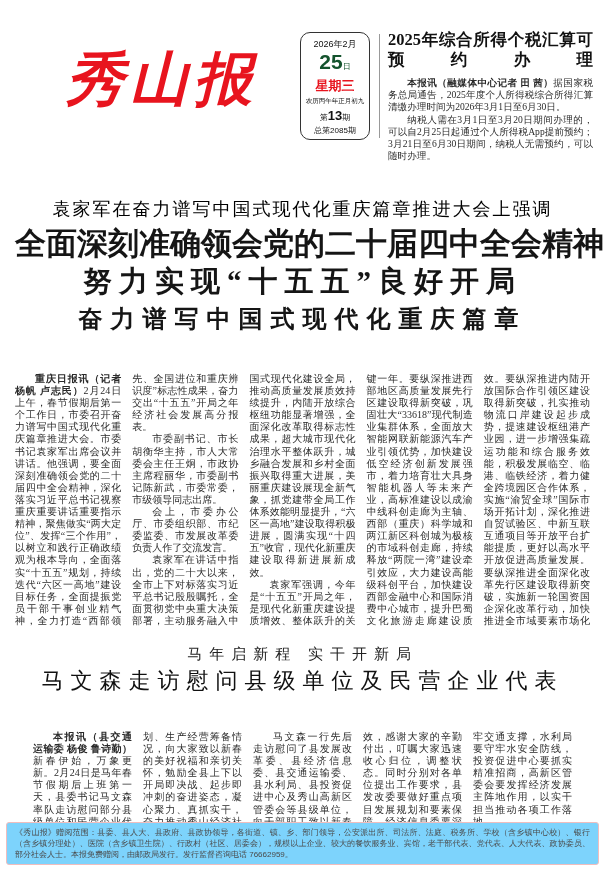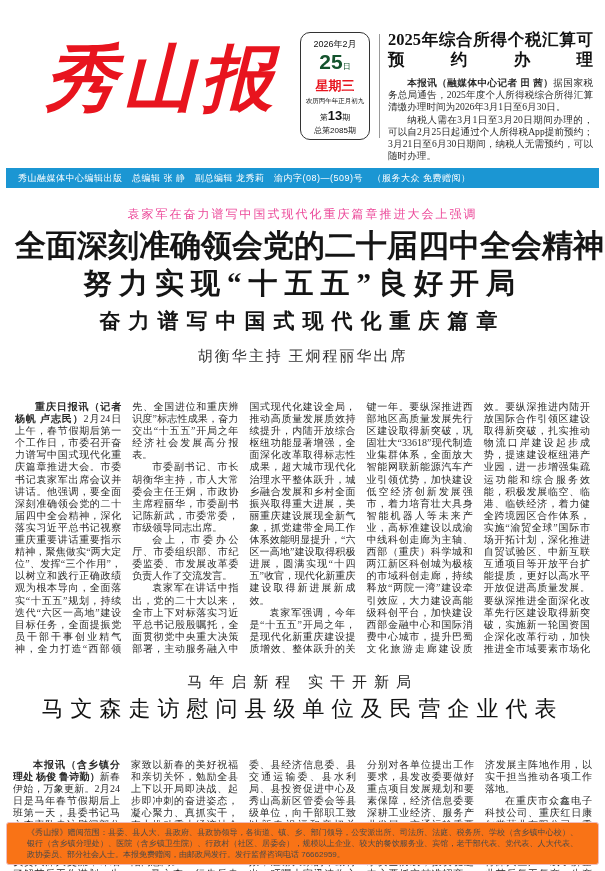--- a/index.html
+++ b/index.html
@@ -6,21 +6,21 @@
   html,body { background:#888; }
   .page {
     width:605px; height:871px; background:#ffffff; margin:0 auto;
     position:relative; overflow:hidden;
     font-family:"Liberation Serif", serif; color:#222;
   }
   
   .masthead { position:relative; height:192px; }
   .logo {
     position:absolute; left:32px; top:22px; width:260px; height:115px;
-    color:#e8141e; font-weight:bold; font-size:72px; line-height:115px;
+    color:#e8141e; font-weight:bold; font-size:58px; line-height:115px;
     letter-spacing:6px; font-family:"Liberation Serif", serif;
     font-style:italic; text-align:center; white-space:nowrap;
   }
   .pub-row {
     position:absolute; left:20px; top:140px; width:340px;
     display:flex; gap:14px; align-items:baseline; white-space:nowrap;
   }
   .publisher { font-weight:bold; font-size:12px; color:#111; font-family:"Liberation Sans", sans-serif; }
   .slogan    { font-size:12px; color:#8a8a8a; font-family:"Liberation Sans", sans-serif; }
   .date-box {
@@ -47,52 +47,52 @@
   .lead-bold { font-weight:bold; }
   .info-bar {
     position:absolute; left:6px; top:168px; width:593px; height:20px;
     background:#1b96d3; color:#ffffff; font-size:9px; line-height:20px;
     padding-left:12px; font-family:"Liberation Sans", sans-serif;
     letter-spacing:0.5px; white-space:nowrap; overflow:hidden;
   }
   
   .main-art { padding:0 15px; }
   .kicker {
-    text-align:center; font-size:12px; letter-spacing:2px; color:#ec4899;
-    margin-top:14px; white-space:nowrap;
+    text-align:center; font-size:18px; letter-spacing:2px; color:#000000;
+    margin-top:5px; white-space:nowrap;
   }
   .hl { text-align:center; font-weight:bold; color:#151515; white-space:nowrap;
         font-family:"Liberation Serif", serif; }
   .hl1 { font-size:31px; line-height:38px; letter-spacing:0px; margin-top:4px; }
   .hl2 { font-size:29px; line-height:37px; letter-spacing:7px; }
-  .hl3 { font-size:21px; line-height:38px; letter-spacing:8px; }
+  .hl3 { font-size:24px; line-height:38px; letter-spacing:8px; }
   .byline { text-align:center; font-size:15px; color:#333; letter-spacing:2px; margin:7px 0 8px; }
   .cols {
     column-gap:11px; text-align:justify; overflow:hidden;margin-top:35px;
   }
   .cols-5 { column-count:5; }
   .cols p { font-size:10px; line-height:12.1px; text-indent:2em; color:#2a2a2a; }
   .main-body { height:262px; }
   
-  .art2 { padding:0 13px; }
+  .art2 { padding:0 33px; }
   .kicker2 {
     text-align:center; font-size:15px; letter-spacing:7px; color:#222;
     margin-top:10px; white-space:nowrap;
   }
   .title2 {
     text-align:center; font-weight:normal; font-size:22px; letter-spacing:7px;
     color:#111; line-height:30px; margin:2px 0 7px; white-space:nowrap;
     font-family:"Liberation Serif", serif;
   }
   .art2-body { height:137px; }
   
   .footer {
     position:absolute; left:6px; bottom:6px; width:593px;
-    background:#f97316; border:1px solid #f0bdbd; border-radius:3px;
-    padding:4px 20px; font-size:8px; line-height:11px; color:#4a4a4a;
+    background:#7dd3fc; border:1px solid #f0bdbd; border-radius:3px;
+    padding:4px 8px; font-size:8px; line-height:11px; color:#4a4a4a;
     text-align:justify; font-family:"Liberation Sans", sans-serif;margin-top:8px;
   }
 </style>
 </head>
 <body>
 
 <div class="page">
 
   <div class="masthead">
     <div class="logo">秀山报</div>
@@ -110,45 +110,43 @@
     <div class="vdiv"></div>
 
     <div class="tax">
       <div class="tax-title">2025年综合所得个税汇算可预约办理</div>
       <div class="tax-body">
         <p><span class="lead-bold">本报讯（融媒体中心记者 田 茜）</span><span>据国家税务总局通告，2025年度个人所得税综合所得汇算清缴办理时间为2026年3月1日至6月30日。</span></p>
         <p>纳税人需在3月1日至3月20日期间办理的，可以自2月25日起通过个人所得税App提前预约；3月21日至6月30日期间，纳税人无需预约，可以随时办理。</p>
       </div>
     </div>
 
-    <div class="info-bar">秀山融媒体中心编辑出版　总编辑 张 静　副总编辑 龙秀莉　渝内字(08)—(509)号　（服务大众 免费赠阅）</div>
   </div>
 
   <div class="main-art">
     <div class="kicker">袁家军在奋力谱写中国式现代化重庆篇章推进大会上强调</div>
     <div class="hl hl1">全面深刻准确领会党的二十届四中全会精神</div>
     <div class="hl hl2">努力实现“十五五”良好开局</div>
     <div class="hl hl3">奋力谱写中国式现代化重庆篇章</div>
-    <div class="byline">胡衡华主持 王炯程丽华出席</div>
 
     <div class="cols cols-5 main-body">
       <p><span class="lead-bold">重庆日报讯（记者 杨帆 卢志民）</span><span>2月24日上午，春节假期后第一个工作日，市委召开奋力谱写中国式现代化重庆篇章推进大会。市委书记袁家军出席会议并讲话。他强调，要全面深刻准确领会党的二十届四中全会精神，深化落实习近平总书记视察重庆重要讲话重要指示精神，聚焦做实“两大定位”、发挥“三个作用”，以树立和践行正确政绩观为根本导向，全面落实“十五五”规划，持续迭代“六区一高地”建设目标任务，全面提振党员干部干事创业精气神，全力打造“西部领先、全国进位和重庆辨识度”标志性成果，奋力交出“十五五”开局之年经济社会发展高分报表。</span></p>
       <p>市委副书记、市长胡衡华主持，市人大常委会主任王炯，市政协主席程丽华，市委副书记陈新武，市委常委，市级领导同志出席。</p>
       <p>会上，市委办公厅、市委组织部、市纪委监委、市发展改革委负责人作了交流发言。</p>
       <p>袁家军在讲话中指出，党的二十大以来，全市上下对标落实习近平总书记殷殷嘱托，全面贯彻党中央重大决策部署，主动服务融入中国式现代化建设全局，推动高质量发展质效持续提升，内陆开放综合枢纽功能显著增强，全面深化改革取得标志性成果，超大城市现代化治理水平整体跃升，城乡融合发展和乡村全面振兴取得重大进展，美丽重庆建设展现全新气象，抓党建带全局工作体系效能明显提升，“六区一高地”建设取得积极进展，圆满实现“十四五”收官，现代化新重庆建设取得新进展新成效。</p>
       <p>袁家军强调，今年是“十五五”开局之年，是现代化新重庆建设提质增效、整体跃升的关键一年。要纵深推进西部地区高质量发展先行区建设取得新突破，巩固壮大“33618”现代制造业集群体系，全面放大智能网联新能源汽车产业引领优势，加快建设低空经济创新发展强市，着力培育壮大具身智能机器人等未来产业，高标准建设以成渝中线科创走廊为主轴、西部（重庆）科学城和两江新区科创城为极核的市域科创走廊，持续释放“两院一湾”建设牵引效应，大力建设高能级科创平台，加快建设西部金融中心和国际消费中心城市，提升巴蜀文化旅游走廊建设质效。要纵深推进内陆开放国际合作引领区建设取得新突破，扎实推动物流口岸建设起步成势，提速建设枢纽港产业园，进一步增强集疏运功能和综合服务效能，积极发展临空、临港、临铁经济，着力健全跨境园区合作体系，实施“渝贸全球”国际市场开拓计划，深化推进自贸试验区、中新互联互通项目等开放平台扩能提质，更好以高水平开放促进高质量发展。要纵深推进全面深化改革先行区建设取得新突破，实施新一轮国资国企深化改革行动，加快推进全市域要素市场化配置综合改革试点，扎实抓好财政事业单位改革、健全投融资管理体制机制、持续营造一流营商环境，努力形成更多首创性、差别化改革成果。要纵深推进超大城市现代化治理示范区建设取得新突破，坚持数智赋能、双轮驱动，提升超大城市重点领域风险处置质效，有序推进人工智能赋能综合场景应用、完善横向协同、纵向贯通、权责清晰的城市治理新体系，高质量开展城市更新，着力构建更加优质均衡、可感可及的高品质生活服务体系，加快建设新时代文化强市，提升文化软实力和城市影响力。要纵深推进城乡融合乡村振兴示范区建设取得新突破，构建完善优势互补功能协调的市域发展格局，持续增强中心城区高质量发展主引擎功能，加快建设城市副中心和区域中心城市，深入推进以区县城和中心镇为重要载体的新型城镇化，大力发展现代生态高效农业，持续壮大村集体经济，全面改善农村人居环境，牢牢守住粮食安全和不发生规模性返贫致贫底线。要纵深推进美丽中国先行区建设取得新突破，全面完成中央生态环境保护督察反馈问题整改，以治水治气(下转第二版)</p>
     </div>
   </div>
 
   <div class="art2">
     <div class="kicker2">马年启新程 实干开新局</div>
     <div class="title2">马文森走访慰问县级单位及民营企业代表</div>
 
     <div class="cols cols-5 art2-body">
-      <p><span class="lead-bold">本报讯（含乡镇分理处 杨俊 鲁诗勤）</span><span>新春伊始，万象更新。2月24日是马年春节假期后上班第一天，县委书记马文森率队走访慰问部分县级单位和民营企业代表，与干部职工、企业负责人深入交流，详细了解节后工作谋划、生产经营筹备情况，向大家致以新春的美好祝福和亲切关怀，勉励全县上下以开局即决战、起步即冲刺的奋进姿态，凝心聚力、真抓实干，奋力推动秀山经济社会高质量发展。县领导代春鹏、陈宏波、谢学锟陪同慰问。</span></p>
+      <p><span class="lead-bold">本报讯（县交通运输委 杨俊 鲁诗勤）</span><span>新春伊始，万象更新。2月24日是马年春节假期后上班第一天，县委书记马文森率队走访慰问部分县级单位和民营企业代表，与干部职工、企业负责人深入交流，详细了解节后工作谋划、生产经营筹备情况，向大家致以新春的美好祝福和亲切关怀，勉励全县上下以开局即决战、起步即冲刺的奋进姿态，凝心聚力、真抓实干，奋力推动秀山经济社会高质量发展。县领导代春鹏、陈宏波、谢学锟陪同慰问。</span></p>
       <p>马文森一行先后走访慰问了县发展改革委、县经济信息委、县交通运输委、县水利局、县投资促进中心及秀山高新区管委会等县级单位，向干部职工致以新春祝福和亲切关怀。马文森充分肯定各单位过去一年的工作成效，感谢大家的辛勤付出，叮嘱大家迅速收心归位，调整状态。同时分别对各单位提出工作要求，县发改委要做好重点项目发展规划和要素保障，经济信息委要深耕工业经济、服务产业发展，交通运输委要加快项目建设、筑牢交通支撑，水利局要守牢水安全防线，投资促进中心要抓实精准招商，高新区管委会要发挥经济发展主阵地作用，以实干担当推动各项工作落地。</p>
       <p>在重庆市众鑫电子科技公司、重庆红日康仁堂药业有限公司、秀山县富兴通中药饮片有限公司等地，马文森一行深入生产一线了解企业节后复工复产、生产经营和发展规划等情况。马文森对各企业为县域经济发展作出的贡献予以肯定，鼓励众鑫科技要坚定发展信心，坚持创新驱动，勇于开拓市场，做大做强秀山电子产业。勉励中医药企业立足秀山中药材资源禀赋，严把产品质量关，延伸产业链条，加大创新药研发申报力度，推动中医药产业高质量发展，同时要求相关部门主动靠前服务，为企业纾困解难，做好要素保障。</p>
 
     </div>
   </div>
 
   <div class="footer">《秀山报》赠阅范围：县委、县人大、县政府、县政协领导，各街道、镇、乡、部门领导，公安派出所、司法所、法庭、税务所、学校（含乡镇中心校）、银行（含乡镇分理处）、医院（含乡镇卫生院）、行政村（社区、居委会），规模以上企业、较大的餐饮服务业、宾馆，老干部代表、党代表、人大代表、政协委员、部分社会人士。本报免费赠阅，由邮政局发行。发行监督咨询电话 76662959。</div>
 
 </div>
 

